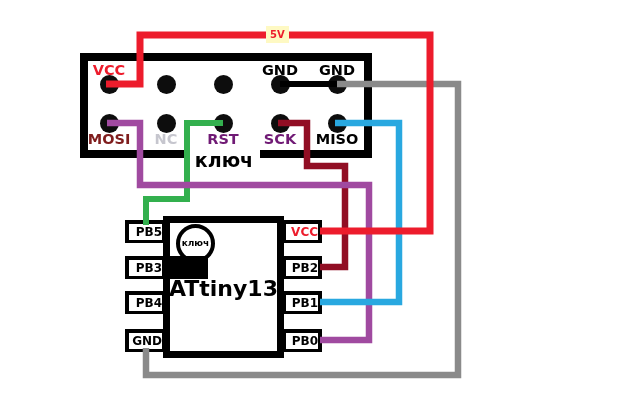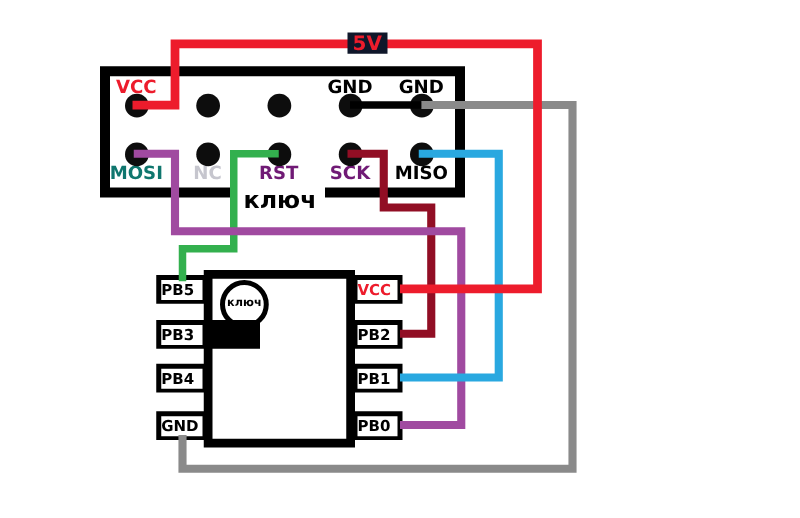--- a/index.html
+++ b/index.html
@@ -15,61 +15,62 @@
          font-size:19px;font-weight:bold;color:#000;line-height:22px;}
   
   .chip-body{left:163px;top:216px;width:107px;height:128px;border:7px solid #000;background:#fff;}
   .chip-title{left:163px;top:276px;width:121px;text-align:center;font-size:22px;font-weight:bold;color:#000;}
   .key-circle{left:176px;top:224px;width:31px;height:31px;border:4px solid #000;border-radius:50%;
               background:#fff;text-align:center;font-size:9px;font-weight:bold;color:#000;line-height:31px;}
   .pin-black{background:#000;height:23px;}
   .pin-black.left{left:125px;width:43px;}
   .pin-black.right{left:280px;width:42px;}
   .pin-white{position:absolute;top:3.5px;height:16px;background:#fff;font-size:12px;font-weight:bold;
-             color:#000;text-align:left;line-height:16px;}
+             color:#000;text-align:right;line-height:16px;}
   .pin-black.left  .pin-white{left:4px;width:33px;}
   .pin-black.right .pin-white{left:6px;width:32px;}
   
   #wires{position:absolute;left:0;top:0;width:640px;height:414px;z-index:10;pointer-events:none;}
   #wires polyline{fill:none;stroke-linejoin:miter;stroke-linecap:butt;}
-  .rail-label{left:278px;top:26px;z-index:20;background:#0f172a;padding:0 4px;
-              font-size:16px;font-weight:bold;line-height:17px;}
+  .rail-label{left:266px;top:26px;z-index:20;background:#fef9c3;padding:0 4px;
+              font-size:10px;font-weight:bold;line-height:17px;}
 </style>
 </head>
 <body>
 
 <div id="canvas">
 
   <div class="abs conn-box"></div>
 
   <div class="abs conn-label" style="left: 79px; top: 63px; width: 60px; color: rgb(237, 28, 44);">VCC</div>
   <div class="abs conn-label" style="left: 250px; top: 63px; width: 60px; color: rgb(0, 0, 0);">GND</div>
   <div class="abs conn-label" style="left: 307px; top: 63px; width: 60px; color: rgb(0, 0, 0);">GND</div>
 
-  <div class="abs conn-label" style="left: 79px; top: 132px; width: 60px; color: #0f766e;">MOSI</div>
+  <div class="abs conn-label" style="left: 79px; top: 132px; width: 60px; color: #7f1d1d;">MOSI</div>
   <div class="abs conn-label" style="left: 136px; top: 132px; width: 60px; color: rgb(198, 198, 206);">NC</div>
   <div class="abs conn-label" style="left: 193px; top: 132px; width: 60px; color: #701a75;">RST</div>
   <div class="abs conn-label" style="left: 250px; top: 132px; width: 60px; color: #701a75;">SCK</div>
   <div class="abs conn-label" style="left: 307px; top: 132px; width: 60px; color: #000000;">MISO</div>
 
   <div class="abs pin-dot" style="left:99.5px;top:74.5px;"></div>
   <div class="abs pin-dot" style="left:156.5px;top:74.5px;"></div>
   <div class="abs pin-dot" style="left:213.5px;top:74.5px;"></div>
   <div class="abs pin-dot" style="left:270.5px;top:74.5px;"></div>
   <div class="abs pin-dot" style="left:327.5px;top:74.5px;"></div>
   <div class="abs pin-dot" style="left:99.5px;top:113.5px;"></div>
   <div class="abs pin-dot" style="left:156.5px;top:113.5px;"></div>
   <div class="abs pin-dot" style="left:213.5px;top:113.5px;"></div>
   <div class="abs pin-dot" style="left:270.5px;top:113.5px;"></div>
   <div class="abs pin-dot" style="left:327.5px;top:113.5px;"></div>
 
   <div class="abs notch">ключ</div>
 
   <div class="abs chip-body"></div>
   <div class="abs key-circle">ключ</div>
+  <div class="abs chip-title">ATtiny13</div>
 
   <div class="abs pin-black left" style="top:220px;">
     <span class="pin-white">PB5</span>
   </div>
   <div class="abs pin-black left" style="top:256px;padding-left:40px;">
     <span class="pin-white">PB3</span>
   </div>
   <div class="abs pin-black left" style="top:291px;">
     <span class="pin-white">PB4</span>
   </div>

